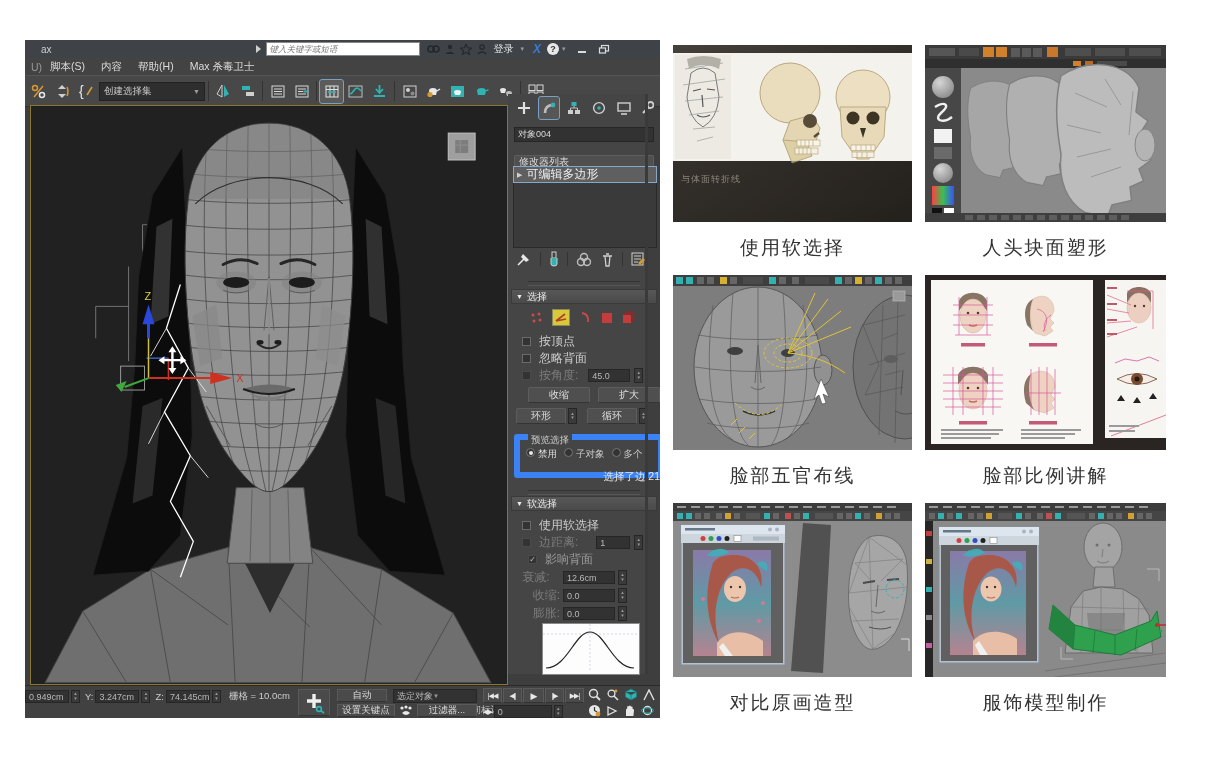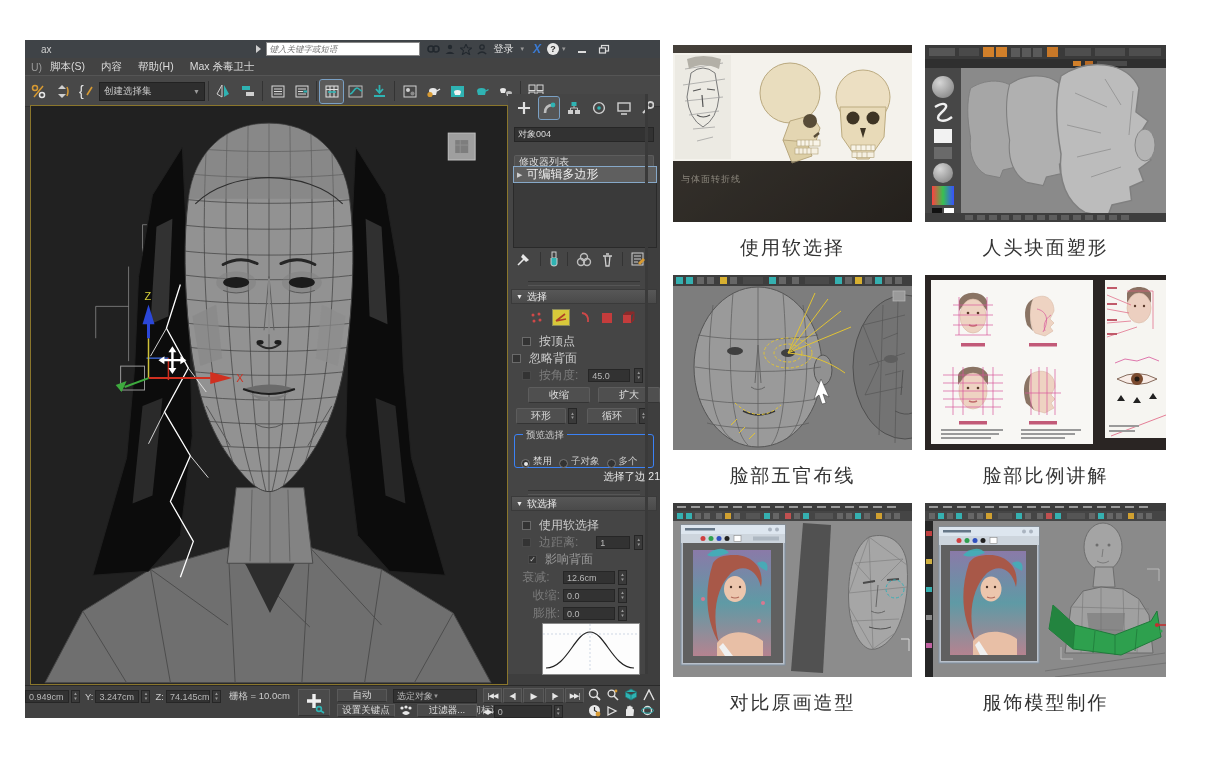--- a/index.html
+++ b/index.html
@@ -32,21 +32,21 @@
   .lab{font-size:12px;color:#ccc;margin-left:4px}
   .dis{color:#7b7b7b}
   .fld{background:#323232;border:1px solid #262626;color:#b8b8b8;font-size:9px;height:13px;display:flex;align-items:center;padding:0 3px;box-sizing:border-box}
   .spin{width:9px;height:15px;display:flex;flex-direction:column;align-items:center;justify-content:center;background:#3a3a3a;border:1px solid #262626;color:#999;font-size:4.5px;line-height:4.5px;box-sizing:border-box}
   .btn{background:#4f4f4f;border:1px solid #5d5d5d;border-bottom-color:#343434;color:#ddd;font-size:10px;height:16px;display:flex;align-items:center;justify-content:center;border-radius:2px;box-sizing:border-box}
   .cb{width:9px;height:9px;background:#333;border:1px solid #6a6a6a;flex:0 0 auto;display:flex;align-items:center;justify-content:center;font-size:8px;color:#d8d8d8;box-sizing:border-box}
   .cb.dis{border-color:#4a4a4a}
   .rd{width:9px;height:9px;border-radius:50%;background:#333;border:1px solid #777;flex:0 0 auto;position:relative;box-sizing:border-box}
   .rd.on::after{content:"";position:absolute;left:1.5px;top:1.5px;width:4px;height:4px;border-radius:50%;background:#e8e8e8}
   .rh{position:absolute;left:3px;width:146px;height:15px;background:linear-gradient(#575757,#4a4a4a);border:1px solid #3a3a3a;display:flex;align-items:center;gap:4px;font-size:10px;color:#ececec;padding-left:4px;box-sizing:border-box}
-  .grp{position:absolute;border:1px solid #3b82f6;border-radius:3px}
+  .grp{position:absolute;border:6px solid #3b82f6;border-radius:3px}
   .split{position:absolute;left:20px;width:112px;height:3px;border-top:1px solid #333;border-bottom:1px solid #565656}
   
   .sbar{left:0;top:645px;width:635px;height:33px;background:#414141;border-top:1px solid #2a2a2a;font-size:9.5px;color:#ccc}
   .pbtn{background:#4a4a4a;border:1px solid #5a5a5a;border-bottom-color:#333;color:#ddd;display:flex;align-items:center;justify-content:center;box-sizing:border-box}
   .pg{font-size:7px;letter-spacing:-1px;color:#e8e8e8}
   
   .fig{position:absolute}
   .cap{font-size:19px;color:#333;text-align:center;margin-top:13px;letter-spacing:2px}
   .ov1{position:absolute;left:8px;top:128px;font-size:9px;color:#8a857b;letter-spacing:1px}
 </style>
@@ -436,21 +436,21 @@
           <svg width="14" height="13">
             <rect x="1" y="4" width="8" height="8" fill="#c43c3c"></rect>
             <path d="M1,4 L4,1 L12,1 L9,4 M12,1 L12,9 L9,12" fill="#8a2a2a" stroke="#8a2a2a"></path>
           </svg>
         </span>
     </div>
     <div class="cp-row" style="top:239px;gap:4px;padding-left:14px">
       <span class="cb"></span>
       <span class="lab">按顶点</span>
     </div>
-    <div class="cp-row" style="top:256px;gap:4px;padding-left:4px">
+    <div class="cp-row" style="top:256px;gap:4px;padding-left:14px">
       <span class="cb"></span>
       <span class="lab">忽略背面</span>
     </div>
     <div class="cp-row" style="top:273px;gap:4px;padding-left:14px">
       <span class="cb dis"></span>
       <span class="lab dis">按角度:</span>
       <span class="fld dis" style="width:42px;margin-left:6px">45.0</span>
       <span class="spin">
           <span>▲</span>
           <span>▼</span>
@@ -467,21 +467,21 @@
           <span>▼</span>
         </span>
       <span class="btn" style="width:50px;margin-left:8px">循环</span>
       <span class="spin" style="height:16px">
           <span>▲</span>
           <span>▼</span>
         </span>
     </div>
     <div class="grp" style="left:6px;top:340px;width:138px;height:32px">
       <span class="abs" style="left:8px;top:-6px;background:#454545;padding:0 3px;font-size:9.5px;color:#ccc">预览选择</span>
-      <div style="display:flex;align-items:flex-end;gap:3px;margin-top:20px;padding-left:6px">
+      <div style="display:flex;align-items:flex-start;gap:3px;margin-top:8px;padding-left:6px">
         <span class="rd on"></span>
         <span style="font-size:9.5px;color:#ddd">禁用</span>
         <span class="rd" style="margin-left:4px"></span>
         <span style="font-size:9.5px;color:#ccc">子对象</span>
         <span class="rd" style="margin-left:4px"></span>
         <span style="font-size:9.5px;color:#ccc">多个</span>
       </div>
     </div>
     <div class="cp-row" style="top:376px;justify-content:flex-end;padding-right:10px">
       <span style="font-size:10.5px;color:#e8e8e8">选择了边 21</span>

